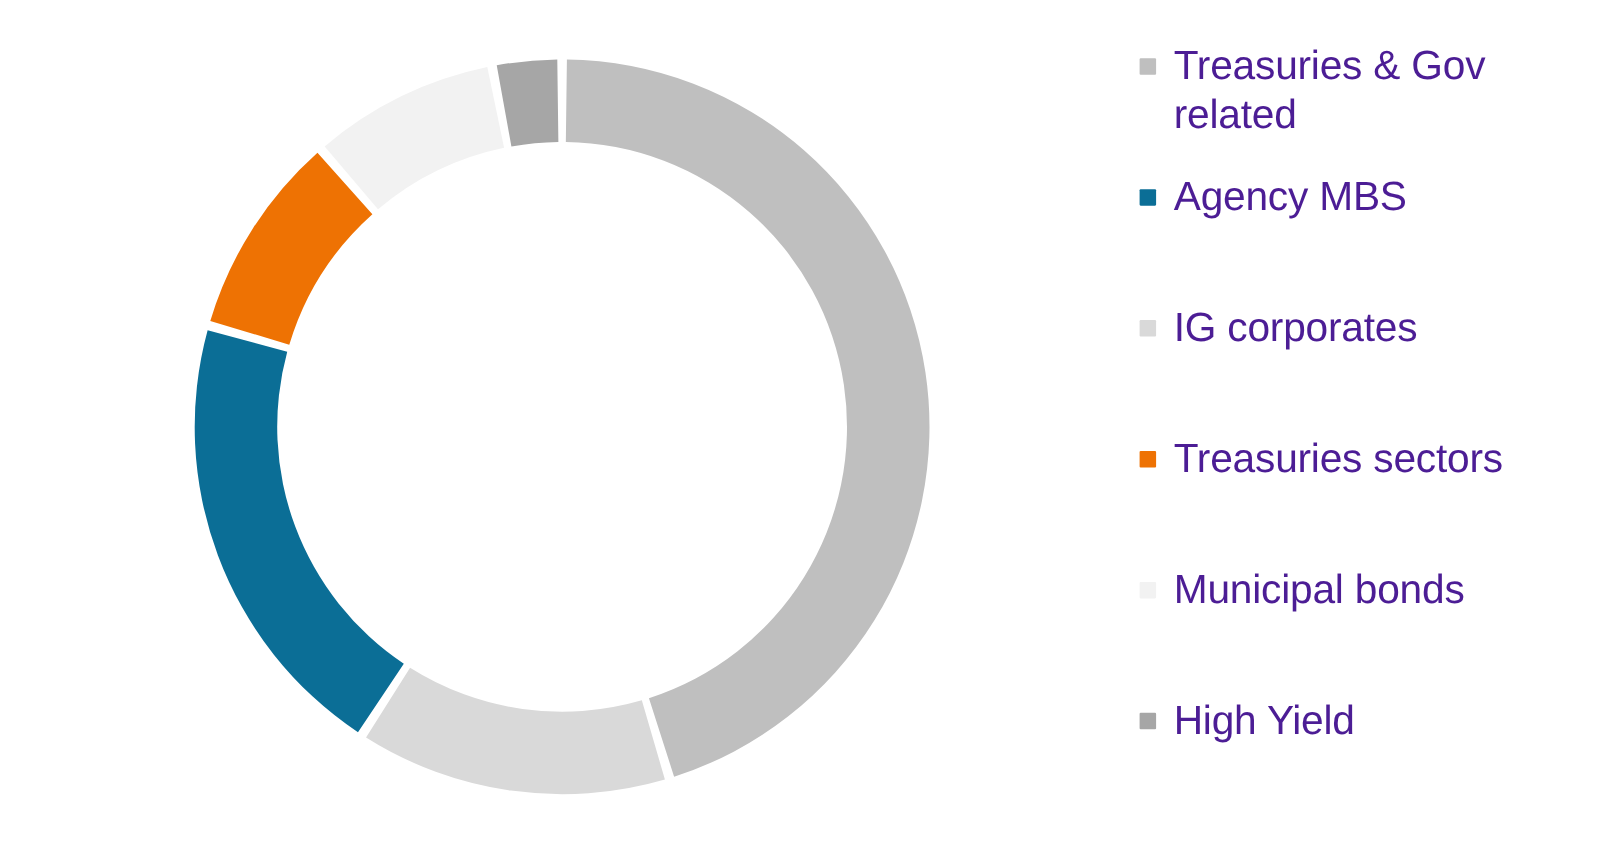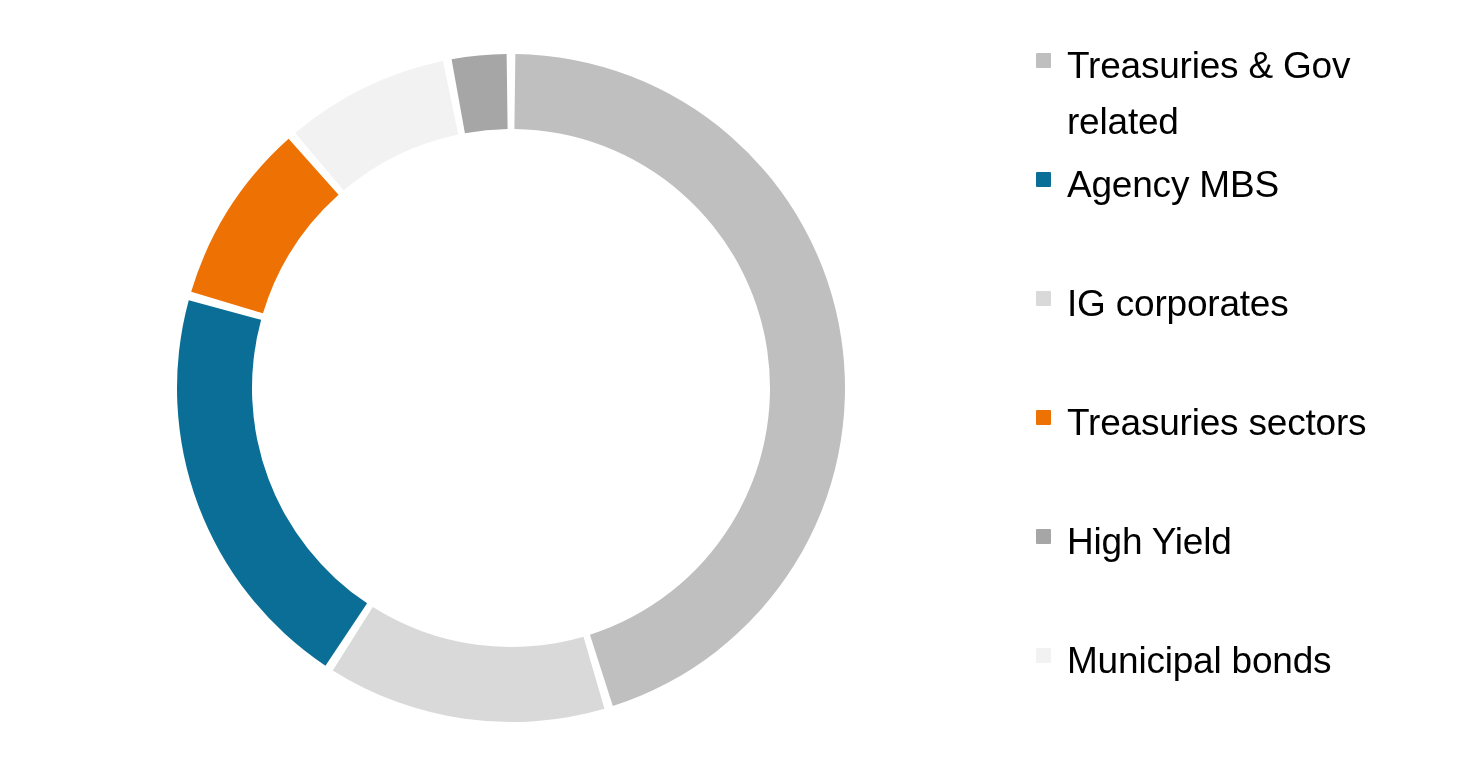--- a/index.html
+++ b/index.html
@@ -48,22 +48,22 @@
   .legend-swatch {
     flex: 0 0 auto;
     width: 15px;
     height: 15px;
     margin-top: 15px;
     margin-right: 16px;
     border-radius: 1px;
   }
   .legend-label {
     font-size: 37px;
-    line-height: 56px;
-    color: #000000;
+    line-height: 44px;
+    color: #4c1d95;
     letter-spacing: -0.2px;
     white-space: pre-line;
     max-width: 360px;
   }
 </style>
 </head>
 <body>
 
 <div class="page">
 
@@ -90,22 +90,22 @@
       </div>
       <div class="legend-item">
         <span class="legend-swatch" style="background: rgb(217, 217, 217);"></span>
         <span class="legend-label">IG corporates</span>
       </div>
       <div class="legend-item">
         <span class="legend-swatch" style="background: rgb(238, 114, 3);"></span>
         <span class="legend-label">Treasuries sectors</span>
       </div>
       <div class="legend-item">
+        <span class="legend-swatch" style="background: rgb(242, 242, 242);"></span>
+        <span class="legend-label">Municipal bonds</span>
+      </div>
+      <div class="legend-item">
         <span class="legend-swatch" style="background: rgb(166, 166, 166);"></span>
         <span class="legend-label">High Yield</span>
-      </div>
-      <div class="legend-item">
-        <span class="legend-swatch" style="background: rgb(242, 242, 242);"></span>
-        <span class="legend-label">Municipal bonds</span>
       </div>
     </div>
 
 </div>
 
 </body></html>

